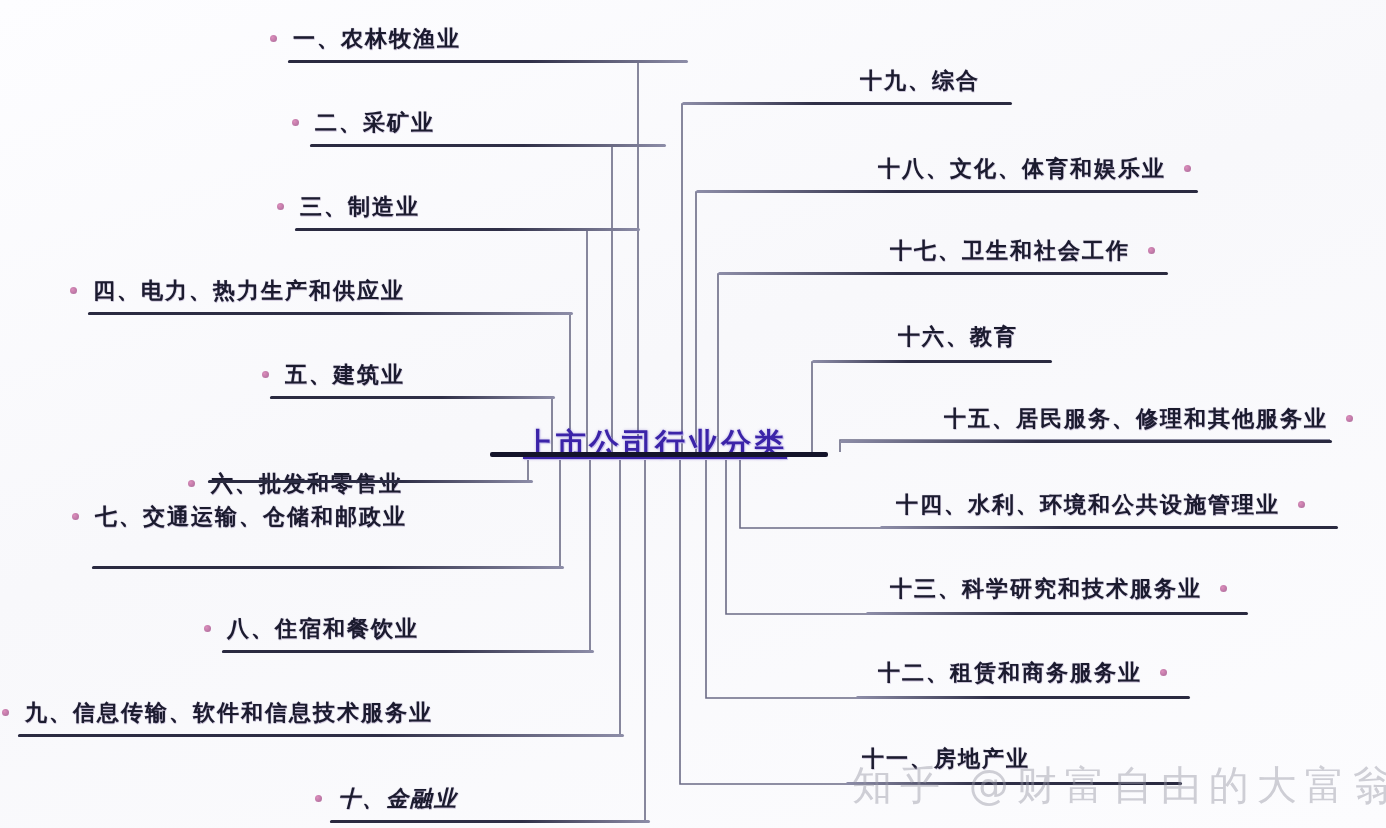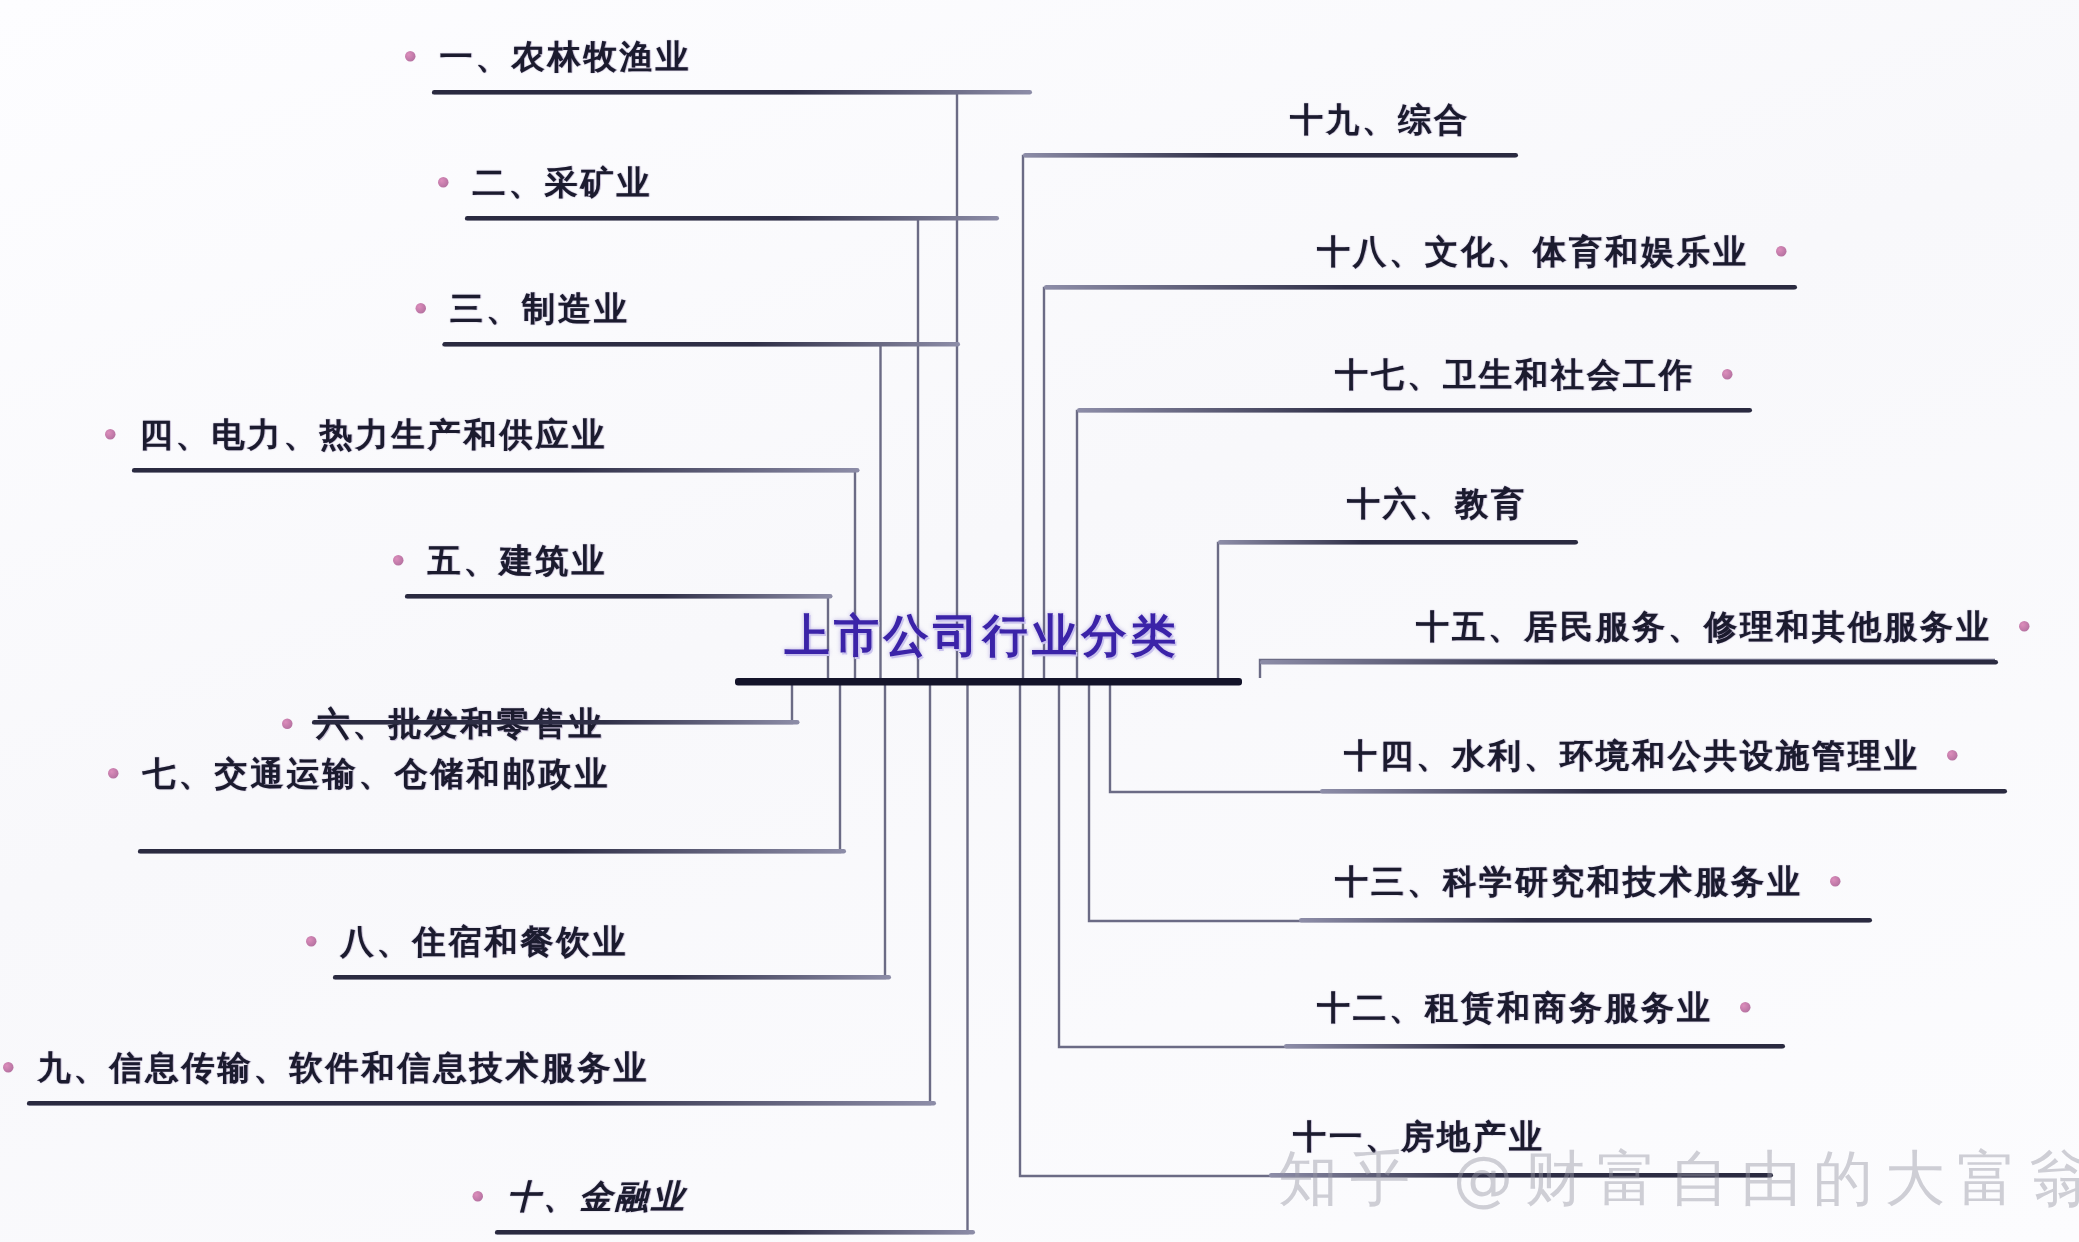--- a/index.html
+++ b/index.html
@@ -103,21 +103,21 @@
       <path d="M1050,362 H812 V452"></path>
       <path d="M1330,440 H840 V452"></path>
 
       <path d="M740,452 V528 H1336"></path>
       <path d="M726,452 V614 H1246"></path>
       <path d="M706,452 V698 H1188"></path>
       <path d="M680,452 V784 H1180"></path>
     </g>
   </svg>
 
-  <div id="center" style="left:523px;top:404px;">上市公司行业分类</div>
+  <div id="center" style="left:523px;top:424px;text-decoration:underline;">上市公司行业分类</div>
   <div id="centerbar" style="left:490px;top:452px;width:338px;"></div>
 
   <div class="node left" style="left:270px;top:28px;">
     <span class="bullet"></span><span class="txt">一、农林牧渔业</span>
   </div>
   <div class="bar" style="left:288px;top:60px;width:400px;"></div>
 
   <div class="node left" style="left:292px;top:112px;">
     <span class="bullet"></span><span class="txt">二、采矿业</span>
   </div>

